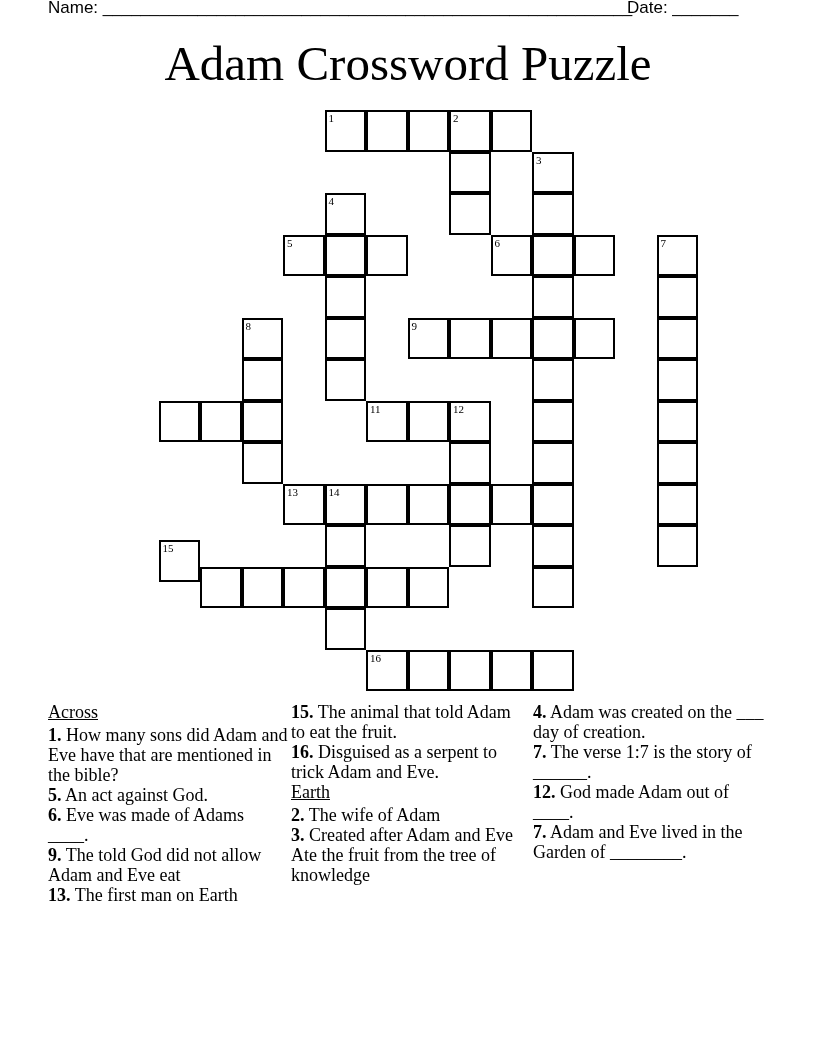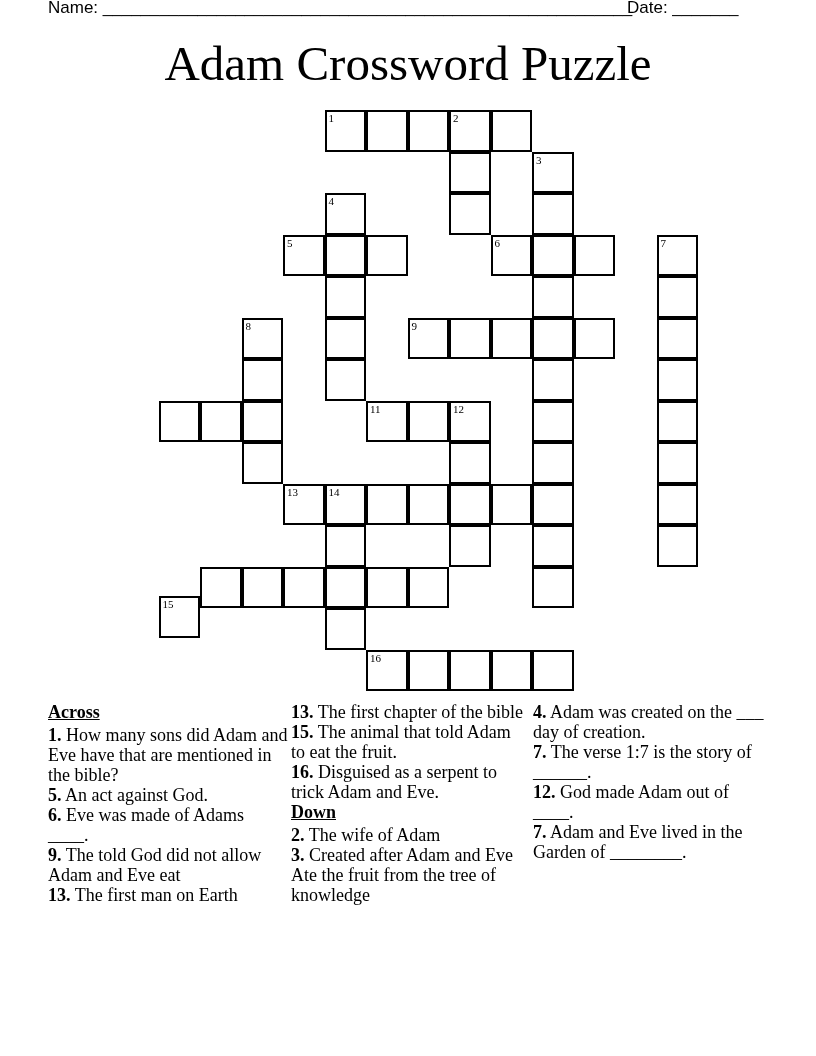--- a/index.html
+++ b/index.html
@@ -8,21 +8,21 @@
   .header-line .date { position: absolute; left: 579px; white-space: nowrap; }
   .title { position: absolute; top: 34px; left: 0; width: 816px; text-align: center;
            font-family: "Liberation Serif", serif; font-size: 49px; line-height: 60px; }
   #grid { position: absolute; left: 0; top: 0; width: 816px; height: 700px; }
   .cell { position: absolute; width: 41.5px; height: 41.5px; box-sizing: border-box;
           border: 2px solid #000; background: #fff; margin-left: -1px; margin-top: -1px; }
   .cell .num { position: absolute; top: 0; left: 2px; font-family: "Liberation Serif", serif;
                font-size: 11px; line-height: 12px; }
   .clues { position: absolute; top: 702px; font-family: "Liberation Serif", serif;
            font-size: 18px; line-height: 20px; }
-  .clues .heading { font-weight: bold; text-decoration: underline; display: block; margin-bottom: 3px; }
+  .clues .heading { font-weight: normal; text-decoration: underline; display: block; margin-bottom: 3px; }
   .clues .clue { display: block; }
   .clues .clue b { font-weight: bold; }
   #col1 { left: 48px; width: 240px; }
   #col2 { left: 291px; width: 235px; }
   #col3 { left: 533px; width: 240px; }
 </style>
 </head>
 <body>
 
 <div class="header-line">
@@ -114,21 +114,21 @@
     </div>
     <div class="cell" style="left: 325.5px; top: 484.5px;">
       <span class="num">14</span>
     </div>
     <div class="cell" style="left: 367px; top: 484.5px;"></div>
     <div class="cell" style="left: 408.5px; top: 484.5px;"></div>
     <div class="cell" style="left: 491.5px; top: 484.5px;"></div>
     <div class="cell" style="left: 325.5px; top: 526px;"></div>
     <div class="cell" style="left: 325.5px; top: 567.5px;"></div>
     <div class="cell" style="left: 325.5px; top: 609px;"></div>
-    <div class="cell" style="left: 159.5px; top: 597px;">
+    <div class="cell" style="left: 159.5px; top: 541px;">
       <span class="num">15</span>
     </div>
     <div class="cell" style="left: 201px; top: 567.5px;"></div>
     <div class="cell" style="left: 242.5px; top: 567.5px;"></div>
     <div class="cell" style="left: 284px; top: 567.5px;"></div>
     <div class="cell" style="left: 367px; top: 567.5px;"></div>
     <div class="cell" style="left: 408.5px; top: 567.5px;"></div>
     <div class="cell" style="left: 367px; top: 650.5px; text-align: right;">
       <span class="num">16</span>
     </div>
@@ -141,24 +141,23 @@
 <div class="clues" id="col1">
   <span class="heading">Across</span>
   <span class="clue"><b>1.</b> <span>How many sons did Adam and Eve have that are mentioned in the bible?</span></span>
   <span class="clue"><b>5.</b> <span>An act against God.</span></span>
   <span class="clue"><b>6.</b> <span>Eve was made of Adams ____.</span></span>
   <span class="clue"><b>9.</b> <span>The told God did not allow Adam and Eve eat</span></span>
   <span class="clue"><b>13.</b> <span>The first man on Earth</span></span>
 </div>
 
 <div class="clues" id="col2">
-  <span class="clue"><b>13.</b> <span>The first chapter of the bible</span></span>
   <span class="clue"><b>15.</b> <span>The animal that told Adam to eat the fruit.</span></span>
   <span class="clue"><b>16.</b> <span>Disguised as a serpent to trick Adam and Eve.</span></span>
-  <span class="heading">Down</span>
+  <span class="heading">Earth</span>
   <span class="clue"><b>2.</b> <span>The wife of Adam</span></span>
   <span class="clue"><b>3.</b> <span>Created after Adam and Eve Ate the fruit from the tree of knowledge</span></span>
 </div>
 
 <div class="clues" id="col3">
   <span class="clue"><b>4.</b> <span>Adam was created on the ___ day of creation.</span></span>
   <span class="clue"><b>7.</b> <span>The verse 1:7 is the story of ______.</span></span>
   <span class="clue"><b>12.</b> <span>God made Adam out of ____.</span></span>
   <span class="clue"><b>7.</b> <span>Adam and Eve lived in the Garden of ________.</span></span>
 </div>

